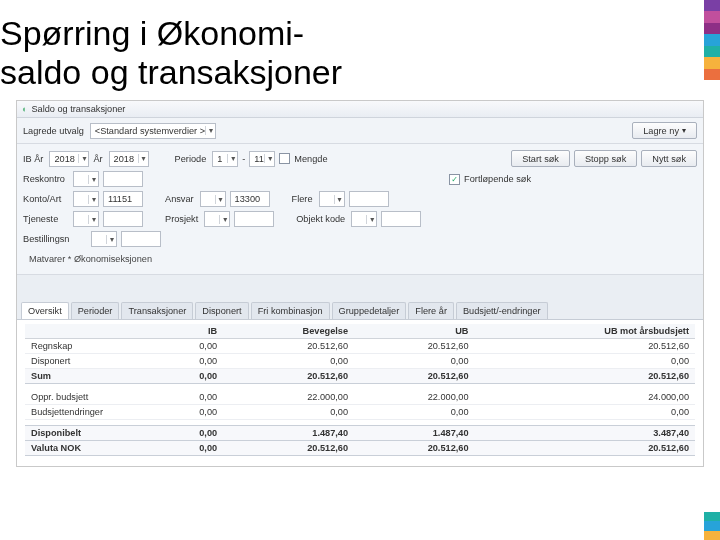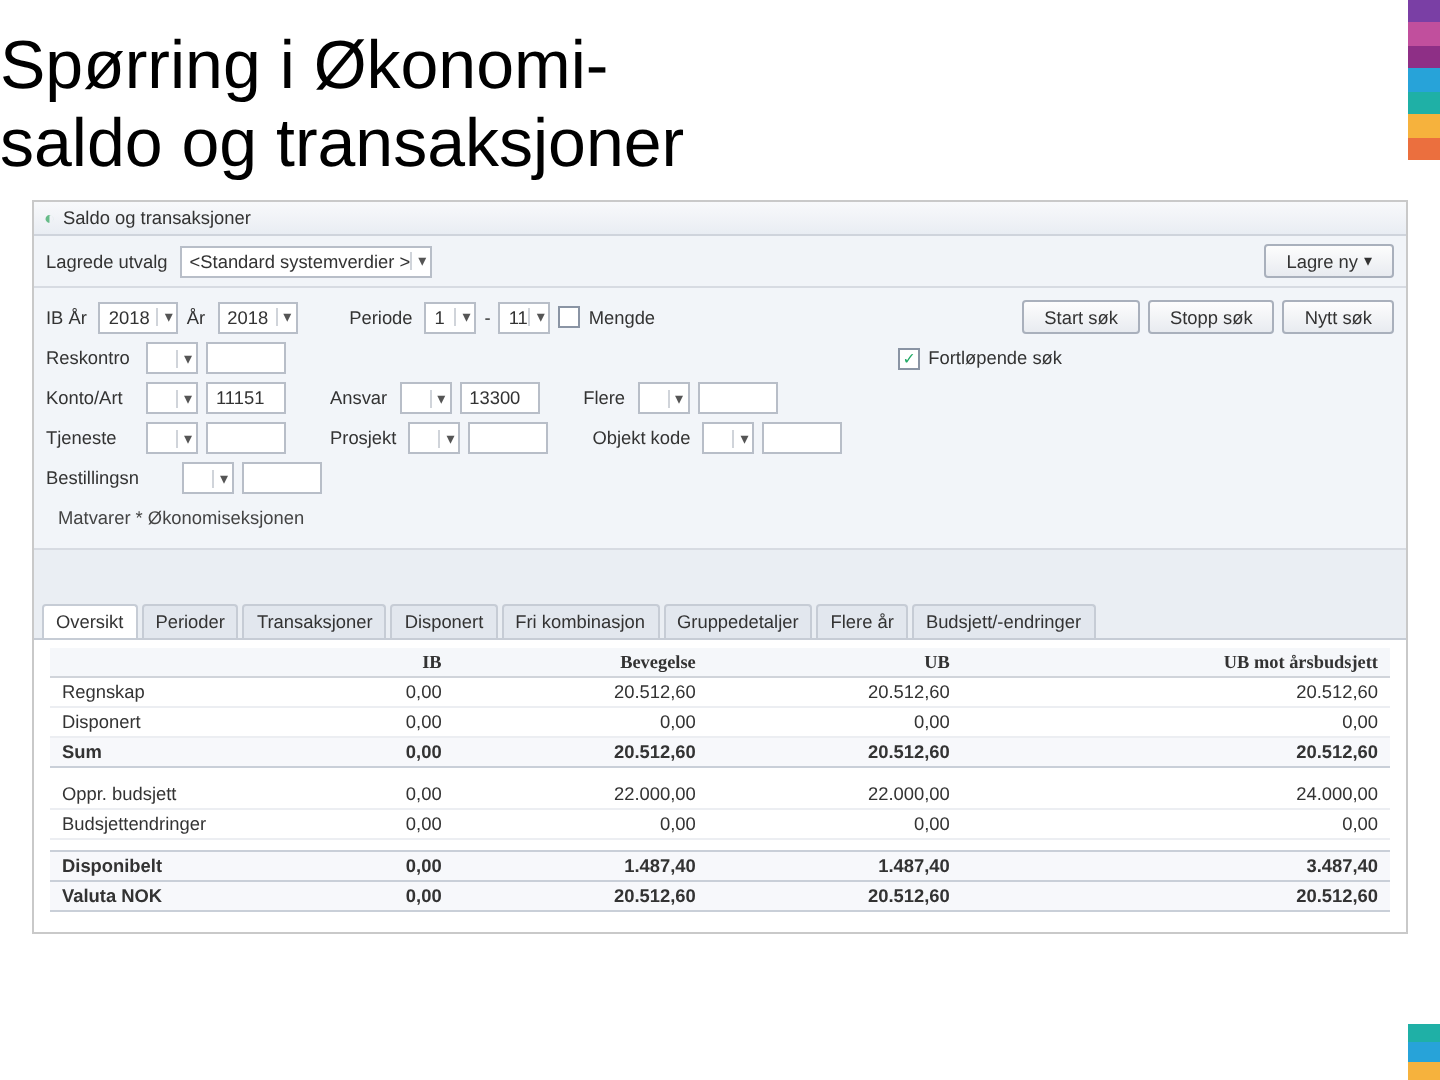--- a/index.html
+++ b/index.html
@@ -23,21 +23,21 @@
   .filters { padding:6px 6px 4px; background:#f2f5f9; border-bottom:1px solid #d7dbe2; }
   .frow { display:flex; align-items:center; gap:4px; margin-bottom:4px; flex-wrap:nowrap; }
   .spacer { flex:1; }
   .chk { width:11px; height:11px; border:1px solid #8a94a4; background:#fff; display:inline-flex; align-items:center; justify-content:center; font-size:8px; color:#2a6; }
   .tabs { display:flex; gap:2px; padding:3px 4px 0; background:#eaeef3; border-bottom:1px solid #c6ccd5; }
   .tab { padding:3px 6px; background:#e2e7ee; border:1px solid #c6ccd5; border-bottom:none; border-radius:2px 2px 0 0; cursor:pointer;margin-top:24px; }
   .tab.active { background:#fff; font-weight:500; }
   .grid { background:#fff; padding:4px 8px 10px; }
   table { border-collapse:collapse; width:100%; }
   th, td { font-size:9.2px; padding:2px 6px; }
-  th { text-align:right; font-weight:600; color:#333; border-bottom:1px solid #d0d4da; background:#f5f7fa;font-family:Liberation Serif, serif; }
+  th { text-align:right; font-weight:600; color:#333; border-bottom:1px solid #d0d4da; background:#f5f7fa; }
   th.rowh, td.rowh { text-align:left; width:130px; }
   td { text-align:right; border-bottom:1px solid #eceef2; }
   tr.bold td { font-weight:700; border-top:1px solid #c9cfd8; border-bottom:1px solid #c9cfd8; background:#f7f8fb; }
   tr.gap td { border:none; height:6px; }
   .desc { padding:3px 6px 6px; color:#444; }
 </style>
 </head>
 <body>
 
 <div class="stripe">

